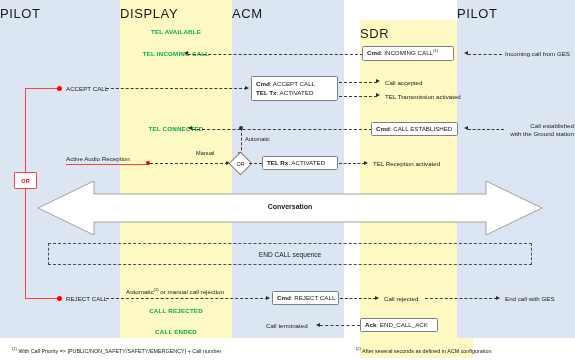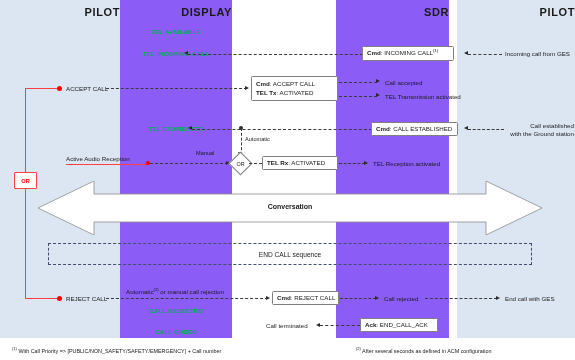--- a/index.html
+++ b/index.html
@@ -14,28 +14,28 @@
     width: 575px; height: 360px;
     background: #ffffff;
   }
   
   .lane {
     position: absolute;
     top: 0;
     height: 338px;
   }
   .lane.blue { background: #dce6f2; }
-  .lane.gray { background: #8b5cf6; }
+  .lane.gray { background: #fef9c3; }
   .lane-title {
     position: absolute;
     top: 6px;
     width: 100%;
-    text-align: right;
-    font-size: 11px;
-    font-weight: bold;
+    text-align: left;
+    font-size: 13px;
+    font-weight: normal;
     letter-spacing: 0.6px;
     color: #1a1a1a;
   }
   
   .lbl {
     position: absolute;
     font-size: 6.2px;
     color: #1a1a1a;
     white-space: nowrap;
     line-height: 1.25;
@@ -175,21 +175,24 @@
 <body>
 
 <div id="diagram">
 
   <div class="lane blue" style="left:0px;width:120px;">
     <div class="lane-title">PILOT</div>
   </div>
   <div class="lane gray" style="left:120px;width:112px;">
     <div class="lane-title">DISPLAY</div>
   </div>
-  <div class="lane gray" style="left:336px;width:113px;">
+  <div class="lane blue" style="left:232px;width:112px;">
+    <div class="lane-title">ACM</div>
+  </div>
+  <div class="lane gray" style="left:360px;width:113px;margin-top:20px;">
     <div class="lane-title">SDR</div>
   </div>
   <div class="lane blue" style="left:457px;width:118px;">
     <div class="lane-title">PILOT</div>
   </div>
 
   <div class="lbl green ctr" style="left:120px;width:112px;top:28px;">TEL AVAILABLE</div>
 
   <div class="lbl green ctr" style="left:120px;width:112px;top:50px;">TEL INCOMING CALL</div>
 

